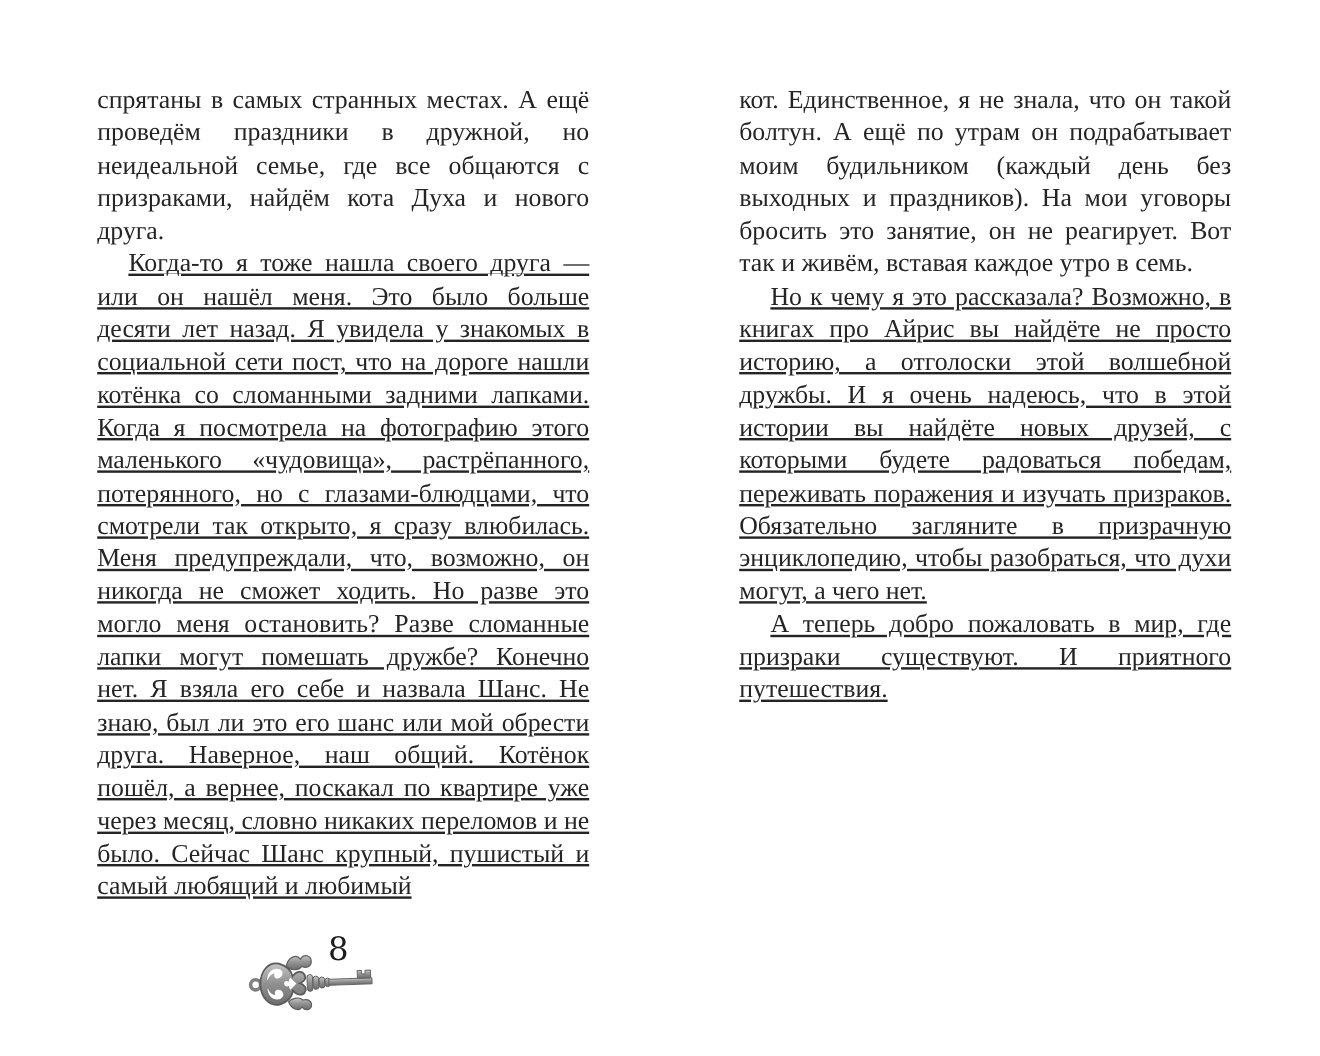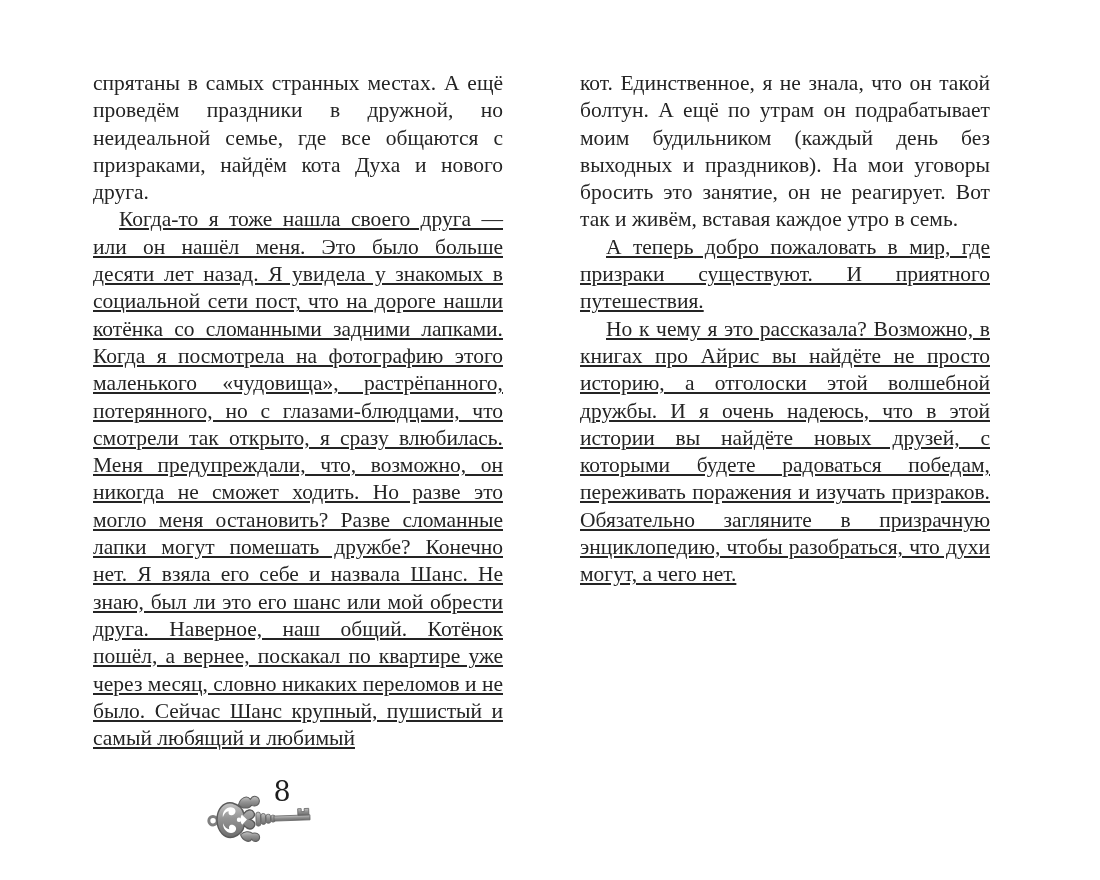--- a/index.html
+++ b/index.html
@@ -19,22 +19,22 @@
     position: absolute;
     top: 70px;
     width: 410px;
     color: #242424;
     font-size: 21.5px;
     line-height: 27.3px;
     text-align: justify;
     hyphens: none;
     -webkit-hyphens: none;
   }
-  .col-left  { left: 93px;  }
-  .col-right { left: 580px; }
+  .col-left  { left: 81px;  }
+  .col-right { left: 616px; }
   .para {
     margin: 0;
     padding: 0;
   }
   .para.indent {
     text-indent: 26px;
     text-decoration: underline;
   }
   .page-footer {
     position: absolute;
@@ -67,22 +67,22 @@
 
 <div class="page">
 
   <div class="column col-left">
     <p class="para">спрятаны в самых странных местах. А ещё проведём праздники в дружной, но неидеальной семье, где все общаются с призраками, найдём кота Духа и нового друга.</p>
     <p class="para indent">Когда-то я тоже нашла своего друга — или он нашёл меня. Это было больше десяти лет назад. Я увидела у знакомых в социальной сети пост, что на дороге нашли котёнка со сломанными задними лапками. Когда я посмотрела на фотографию этого маленького «чудовища», растрёпанного, потерянного, но с глазами-блюдцами, что смотрели так открыто, я сразу влюбилась. Меня предупреждали, что, возможно, он никогда не сможет ходить. Но разве это могло меня остановить? Разве сломанные лапки могут помешать дружбе? Конечно нет. Я взяла его себе и назвала Шанс. Не знаю, был ли это его шанс или мой обрести друга. Наверное, наш общий. Котёнок пошёл, а вернее, поскакал по квартире уже через месяц, словно никаких переломов и не было. Сейчас Шанс крупный, пушистый и самый любящий и любимый</p>
   </div>
 
   <div class="column col-right">
     <p class="para">кот. Единственное, я не знала, что он такой болтун. А ещё по утрам он подрабатывает моим будильником (каждый день без выходных и праздников). На мои уговоры бросить это занятие, он не реагирует. Вот так и живём, вставая каждое утро в семь.</p>
+    <p class="para indent">Но к чему я это рассказала? Возможно, в книгах про Айрис вы найдёте не просто историю, а отголоски этой волшебной дружбы. И я очень надеюсь, что в этой истории вы найдёте новых друзей, с которыми будете радоваться победам, переживать поражения и изучать призраков. Обязательно загляните в призрачную энциклопедию, чтобы разобраться, что духи могут, а чего нет.</p>
     <p class="para indent">А теперь добро пожаловать в мир, где призраки существуют. И приятного путешествия.</p>
-    <p class="para indent">Но к чему я это рассказала? Возможно, в книгах про Айрис вы найдёте не просто историю, а отголоски этой волшебной дружбы. И я очень надеюсь, что в этой истории вы найдёте новых друзей, с которыми будете радоваться победам, переживать поражения и изучать призраков. Обязательно загляните в призрачную энциклопедию, чтобы разобраться, что духи могут, а чего нет.</p>
   </div>
 
   <div class="page-footer">
     <div class="key-wrap">
       <svg viewBox="0 0 112 56" width="112" height="56" xmlns="http://www.w3.org/2000/svg" aria-hidden="true">
         <defs>
           <linearGradient id="metal" x1="0" y1="0" x2="0" y2="1">
             <stop offset="0" stop-color="#c6c6c6"></stop>
             <stop offset="0.45" stop-color="#949494"></stop>
             <stop offset="1" stop-color="#6d6d6d"></stop>

